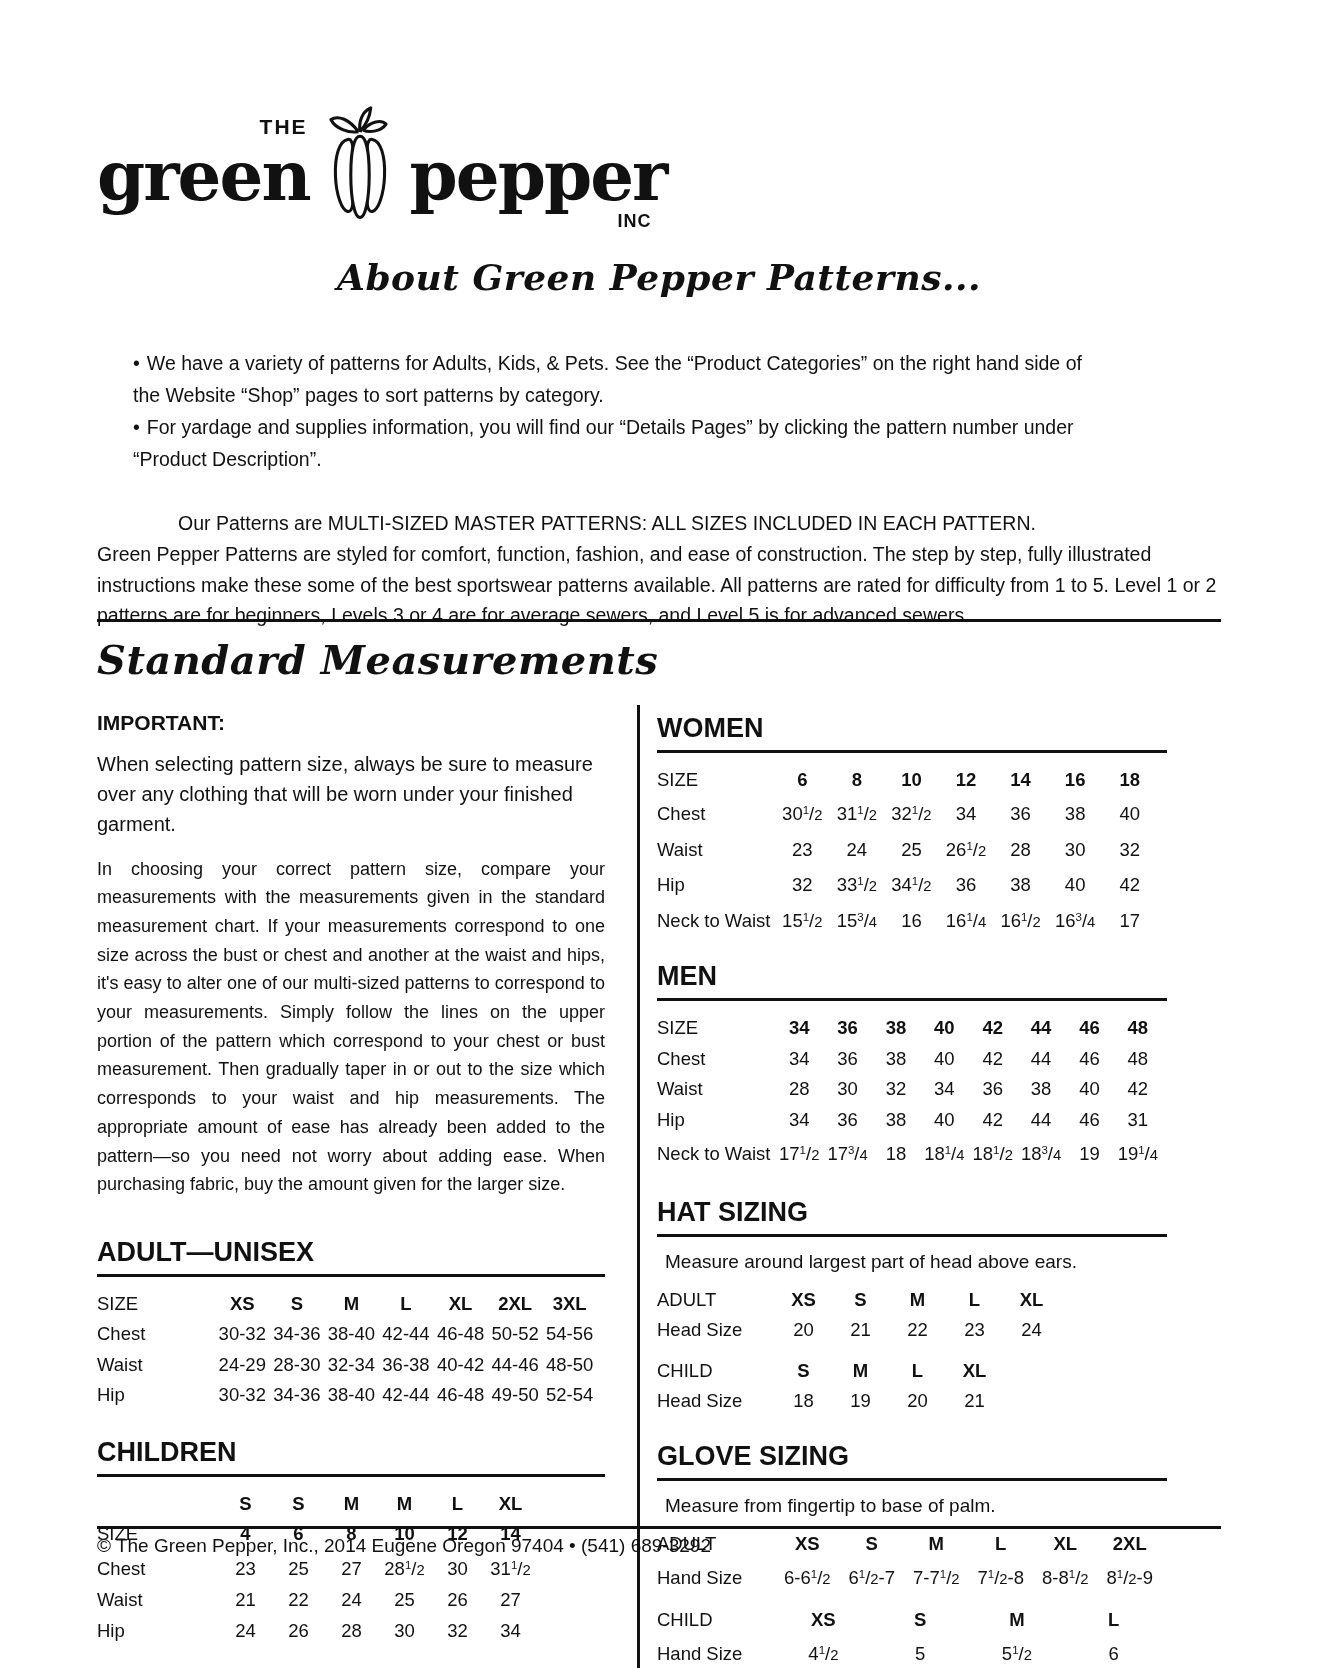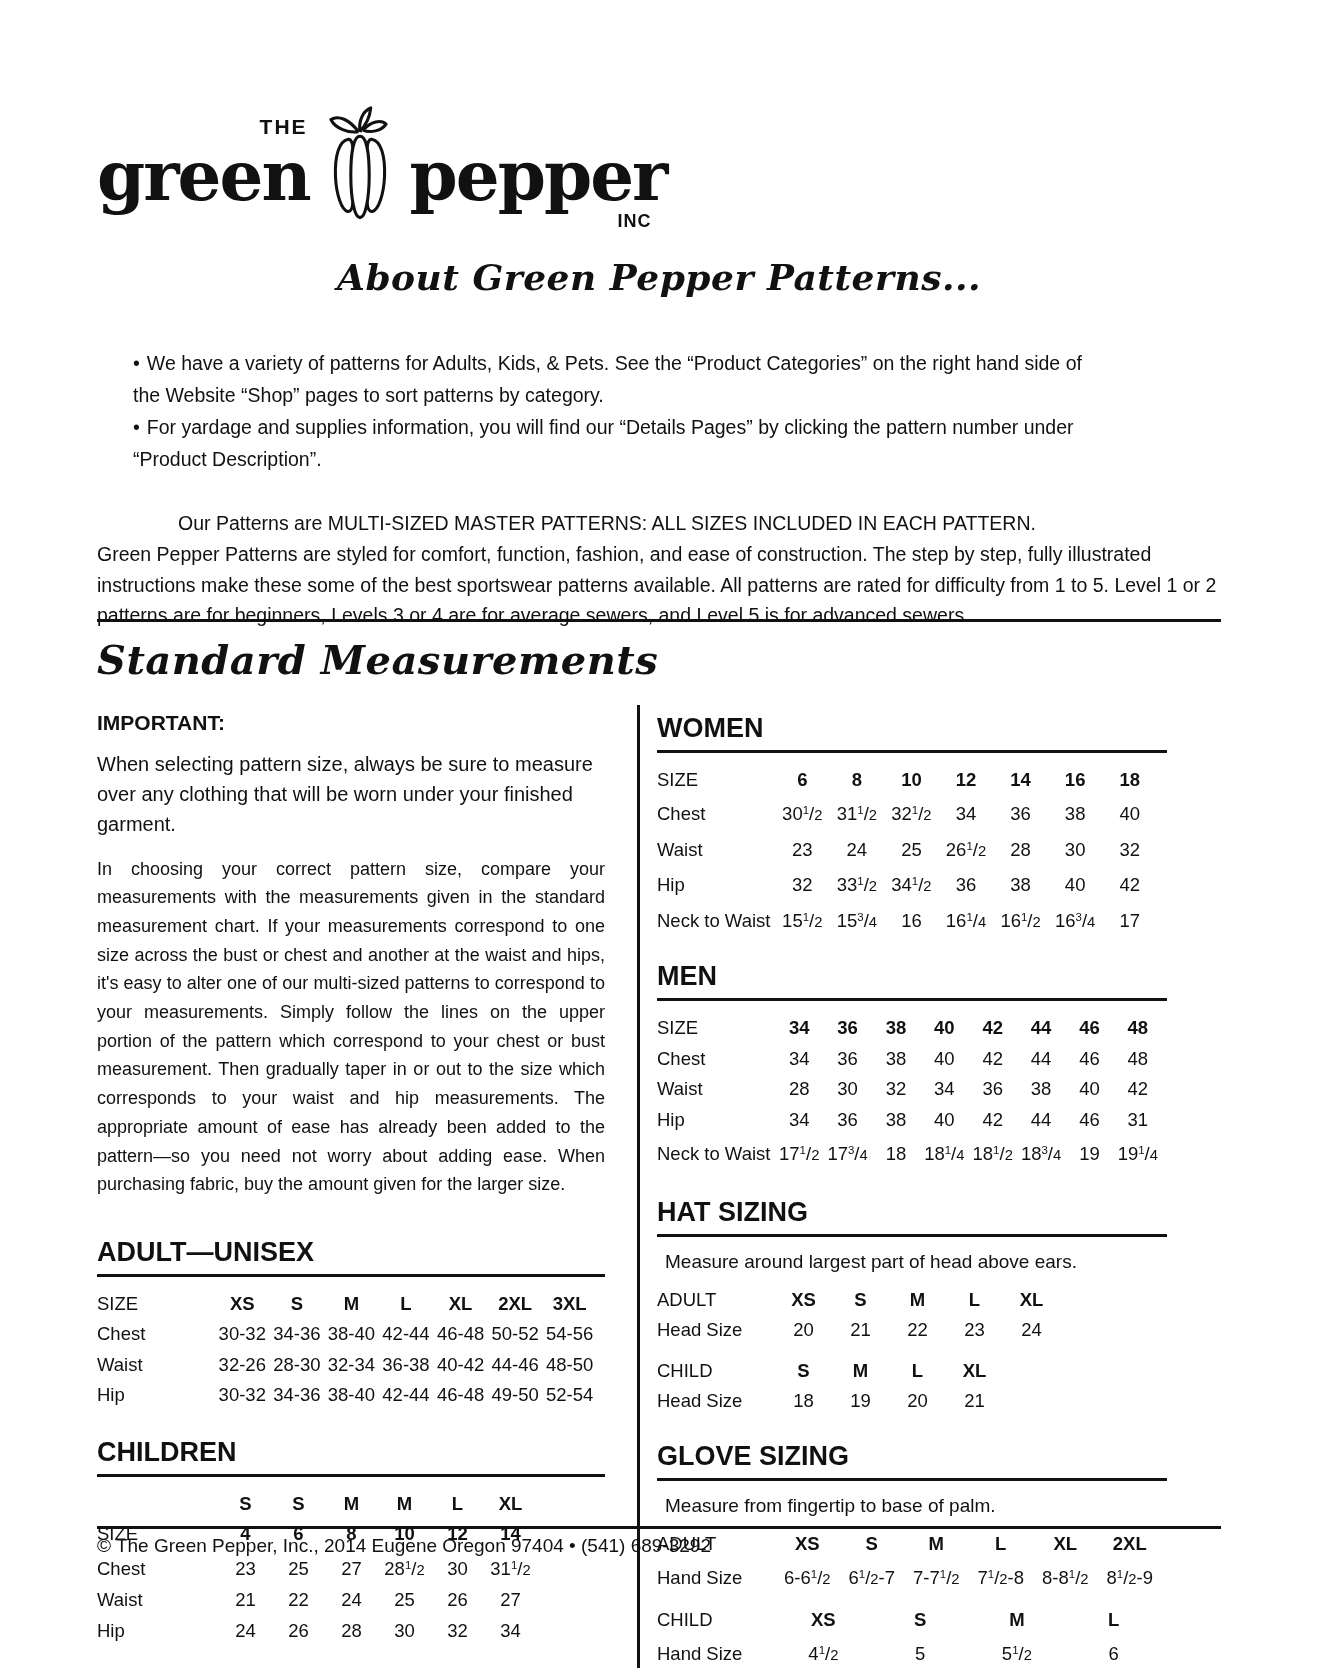--- a/index.html
+++ b/index.html
@@ -206,21 +206,21 @@
               <div class="cell val">30-32</div>
               <div class="cell val">34-36</div>
               <div class="cell val">38-40</div>
               <div class="cell val">42-44</div>
               <div class="cell val">46-48</div>
               <div class="cell val">50-52</div>
               <div class="cell val">54-56</div>
             </div>
             <div class="trow" style="--cols: 7;">
               <div class="cell label">Waist</div>
-              <div class="cell val">32-26</div>
+              <div class="cell val">24-29</div>
               <div class="cell val">28-30</div>
               <div class="cell val">32-34</div>
               <div class="cell val">36-38</div>
               <div class="cell val">40-42</div>
               <div class="cell val">44-46</div>
               <div class="cell val">48-50</div>
             </div>
             <div class="trow" style="--cols: 7;">
               <div class="cell label">Hip</div>
               <div class="cell val">30-32</div>

